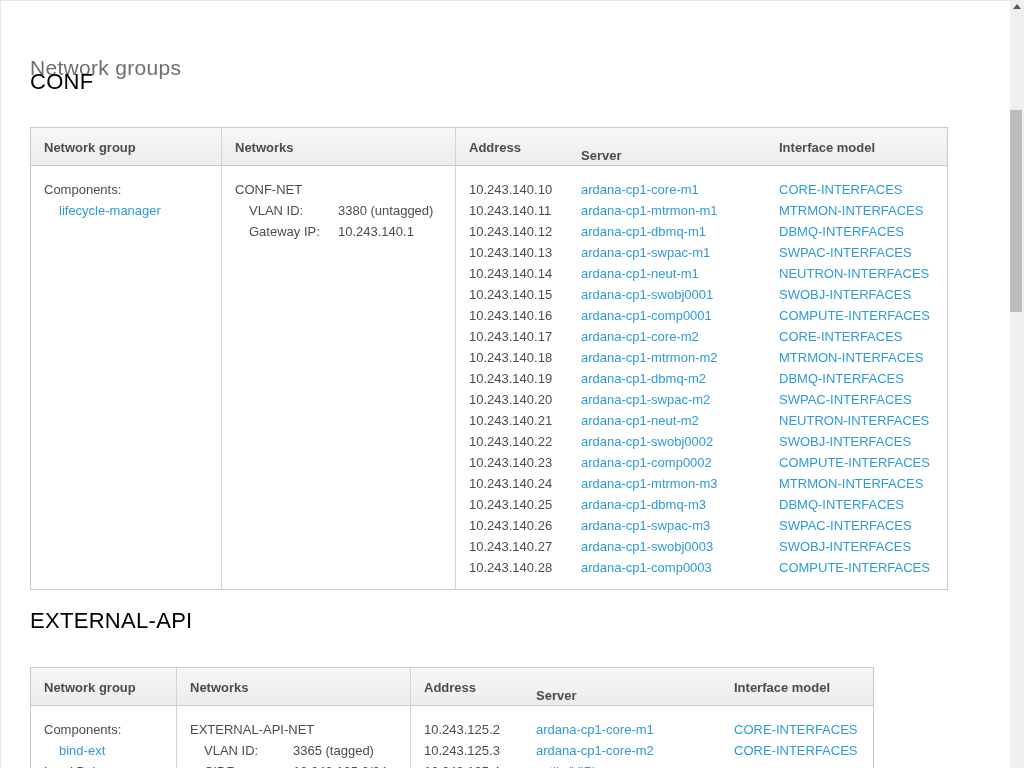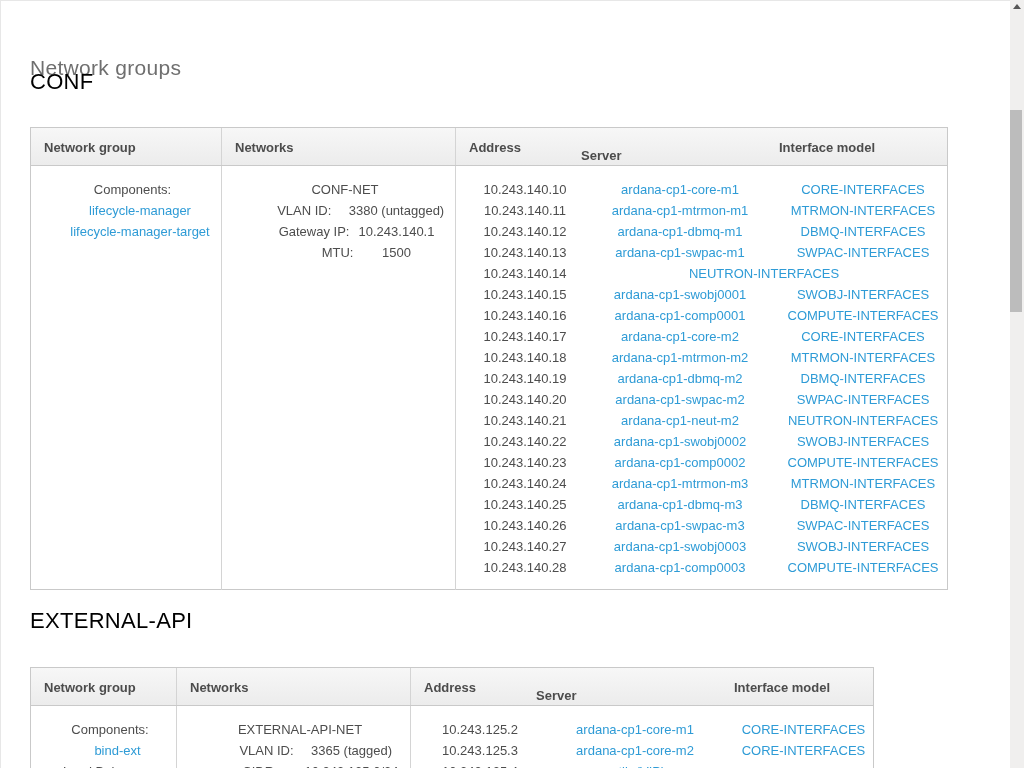--- a/index.html
+++ b/index.html
@@ -22,21 +22,21 @@
   .thead { display:flex; height:38px; background:linear-gradient(#f7f7f7,#ececec);
            border-bottom:1px solid #c9c9c9; font-size:13px; font-weight:600; color:#4c4c4c; }
   .th { padding:12px 0 0 13px; }
   .th-c1 { border-right:1px solid #d4d4d4; }
   .th-c2 { border-right:1px solid #d4d4d4; }
   .tbl-conf .th-c1 { width:191px; } .tbl-ext .th-c1 { width:146px; }
   .th-c2 { width:234px; }
   .th-c3 { flex:1; display:flex; }
   .h-addr { width:112px; } .h-server { width:198px;margin-top:8px; } .h-if { flex:1; }
 
-  .tbody { display:flex; height:424px; font-size:13px; color:#4d4d4d;text-align:center; }
+  .tbody { display:flex; height:424px; font-size:13px; color:#4d4d4d; }
   .cell { padding:13px 0 0 13px; line-height:21px; }
   .c1 { border-right:1px solid #d4d4d4; }
   .c2 { border-right:1px solid #d4d4d4; }
   .tbl-conf .c1 { width:191px; } .tbl-ext .c1 { width:146px; }
   .c2 { width:234px; }
   .c3 { flex:1; }
 
   a.link { color:#2e9bd6; text-decoration:none; cursor:pointer; }
   .links a { display:block; padding-left:15px; }
   .group-label { color:#4d4d4d; }
@@ -74,36 +74,32 @@
       <span class="h-server">Server</span>
       <span class="h-if">Interface model</span>
     </div>
   </div>
   <div class="tbody">
     <div class="cell c1">
       <div class="group-label">Components:</div>
       <div class="links">
 
       <a class="link">lifecycle-manager</a>
-          <a class="link">lifecycle-manager-target</a>
         </div>
     </div>
     <div class="cell c2">
       <div class="net-name">CONF-NET</div>
       <div>
 
       <div class="prop">
           <span class="prop-label">VLAN ID:</span><span class="prop-value">3380 (untagged)</span>
         </div>
           <div class="prop">
           <span class="prop-label">Gateway IP:</span><span class="prop-value">10.243.140.1</span>
         </div>
-          <div class="prop">
-          <span class="prop-label">MTU:</span><span class="prop-value">1500</span>
-        </div>
         </div>
     </div>
     <div class="cell c3">
 
     <div class="ip-row">
         <span class="ip-addr">10.243.140.10</span>
         <a class="link ip-server">ardana-cp1-core-m1</a>
         <a class="link ip-if">CORE-INTERFACES</a>
       </div>
         <div class="ip-row">
@@ -116,20 +112,21 @@
         <a class="link ip-server">ardana-cp1-dbmq-m1</a>
         <a class="link ip-if">DBMQ-INTERFACES</a>
       </div>
         <div class="ip-row">
         <span class="ip-addr">10.243.140.13</span>
         <a class="link ip-server">ardana-cp1-swpac-m1</a>
         <a class="link ip-if">SWPAC-INTERFACES</a>
       </div>
         <div class="ip-row">
         <span class="ip-addr">10.243.140.14</span>
+        <a class="link ip-server">ardana-cp1-neut-m1</a>
         <a class="link ip-if">NEUTRON-INTERFACES</a>
       </div>
         <div class="ip-row">
         <span class="ip-addr">10.243.140.15</span>
         <a class="link ip-server">ardana-cp1-swobj0001</a>
         <a class="link ip-if">SWOBJ-INTERFACES</a>
       </div>
         <div class="ip-row">
         <span class="ip-addr">10.243.140.16</span>
         <a class="link ip-server">ardana-cp1-comp0001</a>

